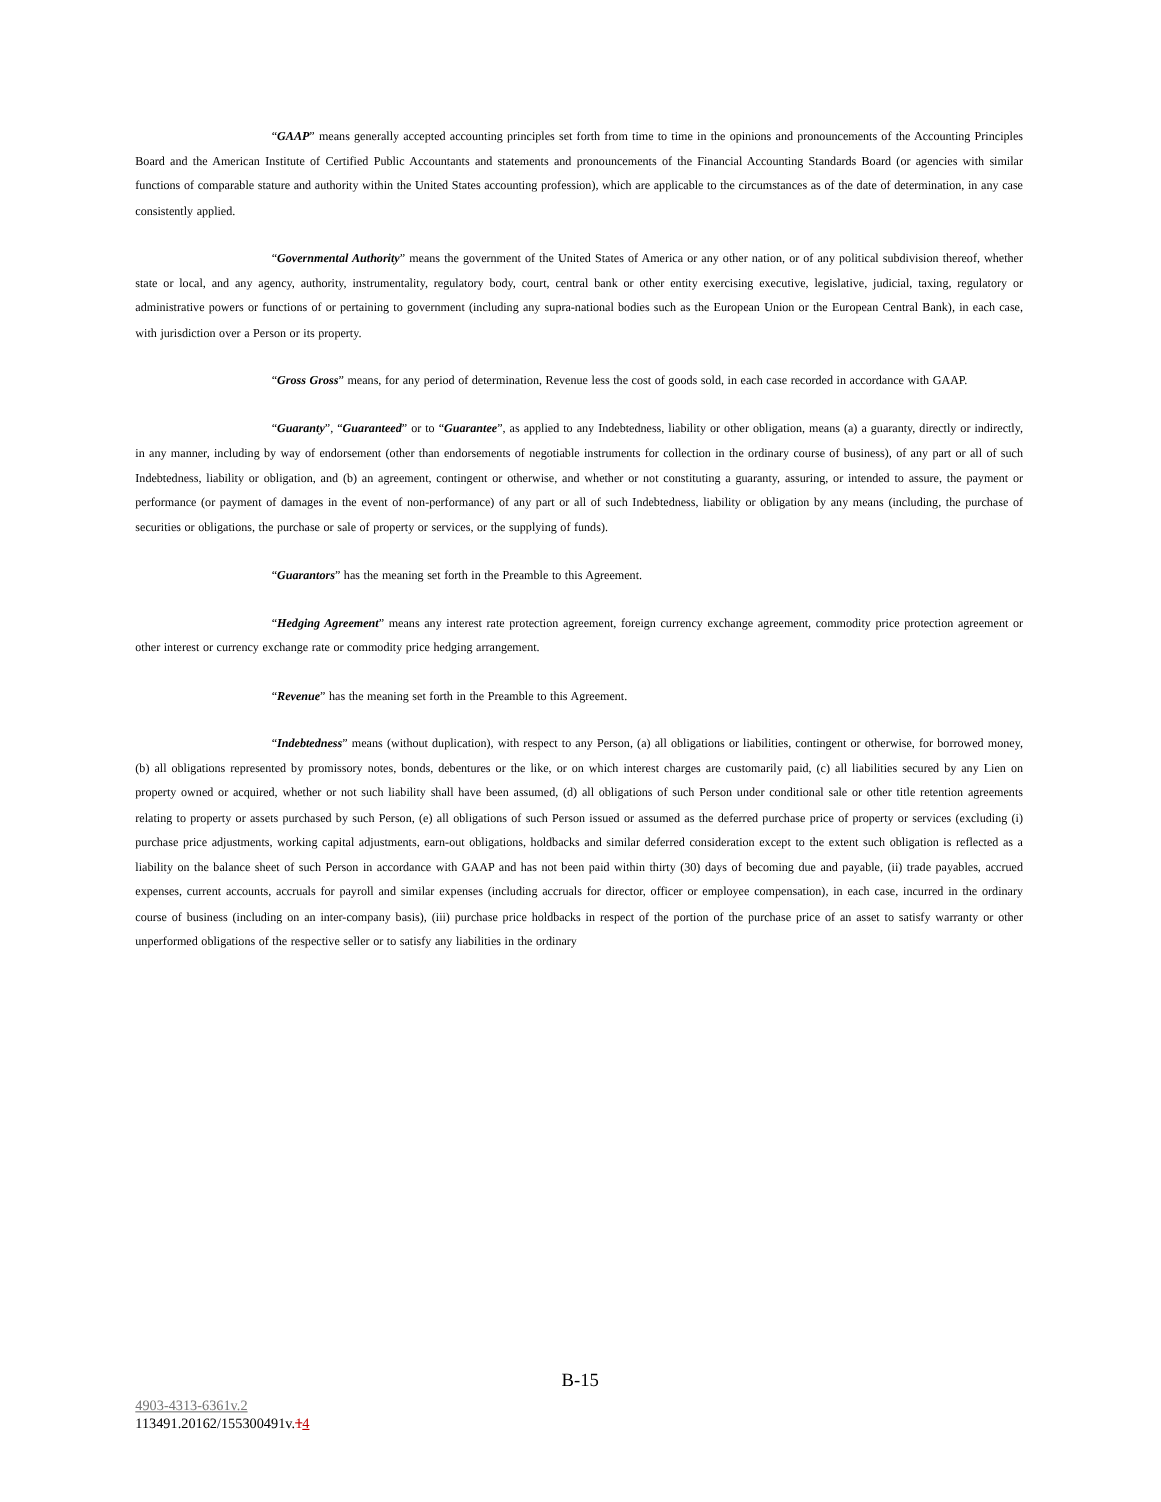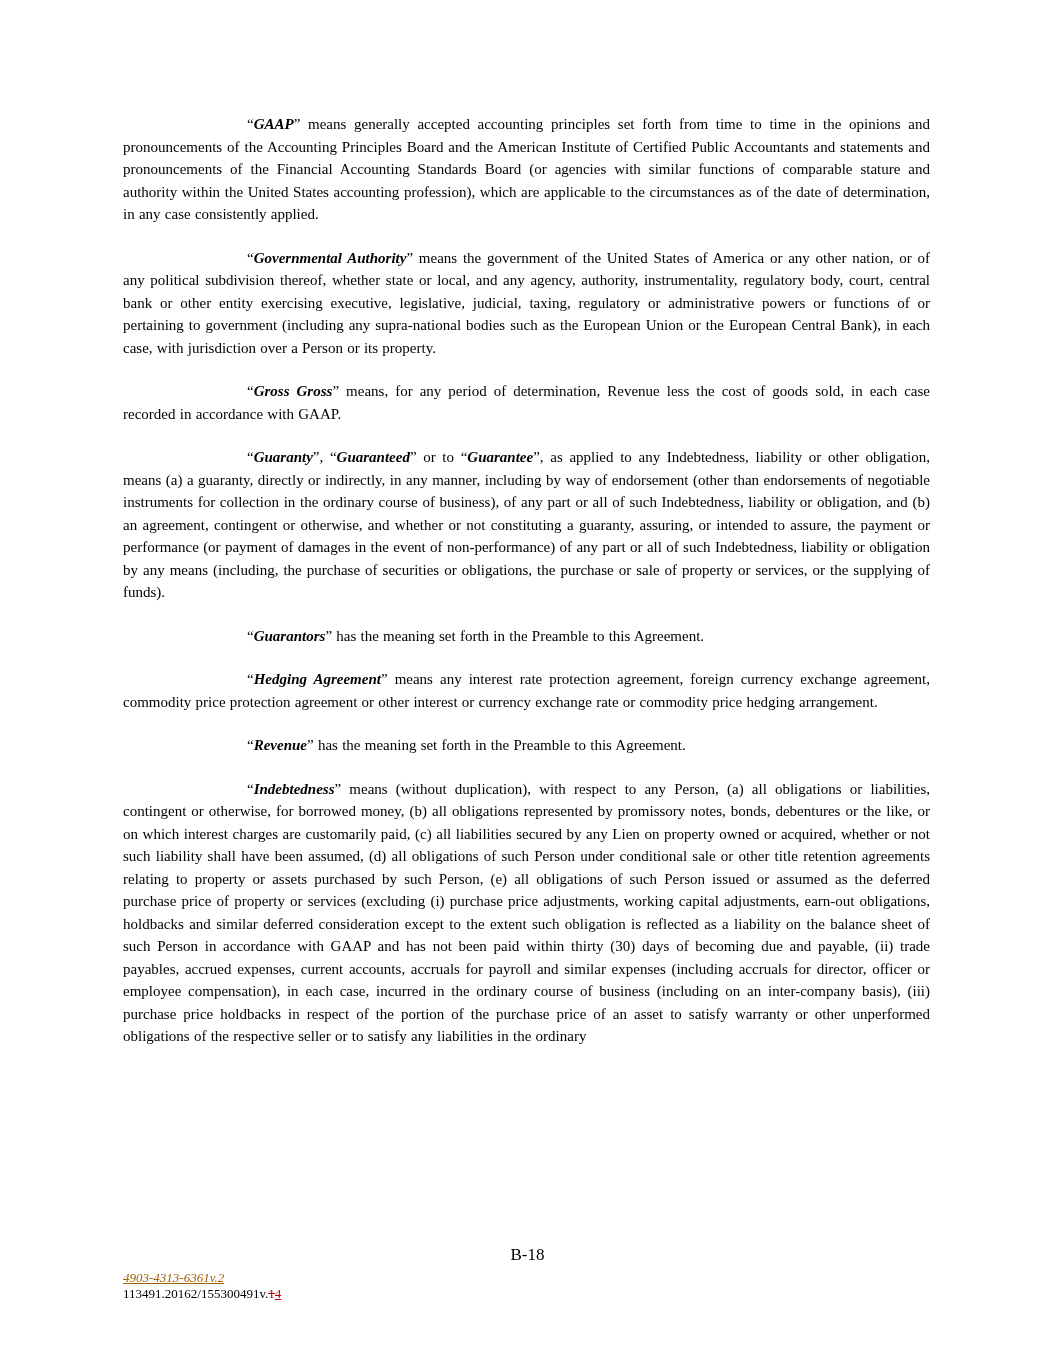--- a/index.html
+++ b/index.html
@@ -11,21 +11,21 @@
     font-family: "Liberation Serif", serif;
     color: #000000;
     overflow: hidden;
   }
   .page {
     position: absolute;
     inset: 0;
     padding: 113px 125px 0 123px;
   }
   .content p {
-    font-size: 15px;
+    font-size: 11px;
     line-height: 22.5px;
     text-align: justify;
     text-indent: 124px;
     margin-bottom: 21px;
     word-spacing: 0.5px;
   }
   .bi { font-weight: bold; font-style: italic; }
   .footer-page-num {
     position: absolute;
     left: 0;
@@ -35,23 +35,22 @@
     font-size: 17px;
   }
   .doc-ids {
     position: absolute;
     left: 123px;
     top: 1270px;
     font-size: 13px;
     line-height: 16px;
   }
   .link-blue {
-    color: #a16207;
+    color: #737373;
     text-decoration: underline;
-    font-style: italic;
   }
   .struck {
     color: #c00000;
     text-decoration: line-through;
   }
   .inserted {
     color: #c00000;
     text-decoration: underline;
   }
 </style>
@@ -65,20 +64,20 @@
   <p><span>“</span><span class="bi">GAAP</span><span>” means generally accepted accounting principles set forth from time to time in the opinions and pronouncements of the Accounting Principles Board and the American Institute of Certified Public Accountants and statements and pronouncements of the Financial Accounting Standards Board (or agencies with similar functions of comparable stature and authority within the United States accounting profession), which are applicable to the circumstances as of the date of determination, in any case consistently applied.</span></p>
       <p><span>“</span><span class="bi">Governmental Authority</span><span>” means the government of the United States of America or any other nation, or of any political subdivision thereof, whether state or local, and any agency, authority, instrumentality, regulatory body, court, central bank or other entity exercising executive, legislative, judicial, taxing, regulatory or administrative powers or functions of or pertaining to government (including any supra-national bodies such as the European Union or the European Central Bank), in each case, with jurisdiction over a Person or its property.</span></p>
       <p><span>“</span><span class="bi">Gross Gross</span><span>” means, for any period of determination, Revenue less the cost of goods sold, in each case recorded in accordance with GAAP.</span></p>
       <p><span>“</span><span class="bi">Guaranty</span><span>”, “</span><span class="bi">Guaranteed</span><span>” or to “</span><span class="bi">Guarantee</span><span>”, as applied to any Indebtedness, liability or other obligation, means (a) a guaranty, directly or indirectly, in any manner, including by way of endorsement (other than endorsements of negotiable instruments for collection in the ordinary course of business), of any part or all of such Indebtedness, liability or obligation, and (b) an agreement, contingent or otherwise, and whether or not constituting a guaranty, assuring, or intended to assure, the payment or performance (or payment of damages in the event of non-performance) of any part or all of such Indebtedness, liability or obligation by any means (including, the purchase of securities or obligations, the purchase or sale of property or services, or the supplying of funds).</span></p>
       <p><span>“</span><span class="bi">Guarantors</span><span>” has the meaning set forth in the Preamble to this Agreement.</span></p>
       <p><span>“</span><span class="bi">Hedging Agreement</span><span>” means any interest rate protection agreement, foreign currency exchange agreement, commodity price protection agreement or other interest or currency exchange rate or commodity price hedging arrangement.</span></p>
       <p><span>“</span><span class="bi">Revenue</span><span>” has the meaning set forth in the Preamble to this Agreement.</span></p>
       <p><span>“</span><span class="bi">Indebtedness</span><span>” means (without duplication), with respect to any Person, (a) all obligations or liabilities, contingent or otherwise, for borrowed money, (b) all obligations represented by promissory notes, bonds, debentures or the like, or on which interest charges are customarily paid, (c) all liabilities secured by any Lien on property owned or acquired, whether or not such liability shall have been assumed, (d) all obligations of such Person under conditional sale or other title retention agreements relating to property or assets purchased by such Person, (e) all obligations of such Person issued or assumed as the deferred purchase price of property or services (excluding (i) purchase price adjustments, working capital adjustments, earn-out obligations, holdbacks and similar deferred consideration except to the extent such obligation is reflected as a liability on the balance sheet of such Person in accordance with GAAP and has not been paid within thirty (30) days of becoming due and payable, (ii) trade payables, accrued expenses, current accounts, accruals for payroll and similar expenses (including accruals for director, officer or employee compensation), in each case, incurred in the ordinary course of business (including on an inter-company basis), (iii) purchase price holdbacks in respect of the portion of the purchase price of an asset to satisfy warranty or other unperformed obligations of the respective seller or to satisfy any liabilities in the ordinary</span></p>
     </div>
 
-  <div class="footer-page-num">B-18</div>
+  <div class="footer-page-num">B-15</div>
 
   <div class="doc-ids">
     <div><span class="link-blue">4903-4313-6361v.2</span></div>
     <div><span>113491.20162/155300491v.</span><span class="struck">1</span><span class="inserted">4</span></div>
   </div>
 
 </div>
 
 </body></html>

